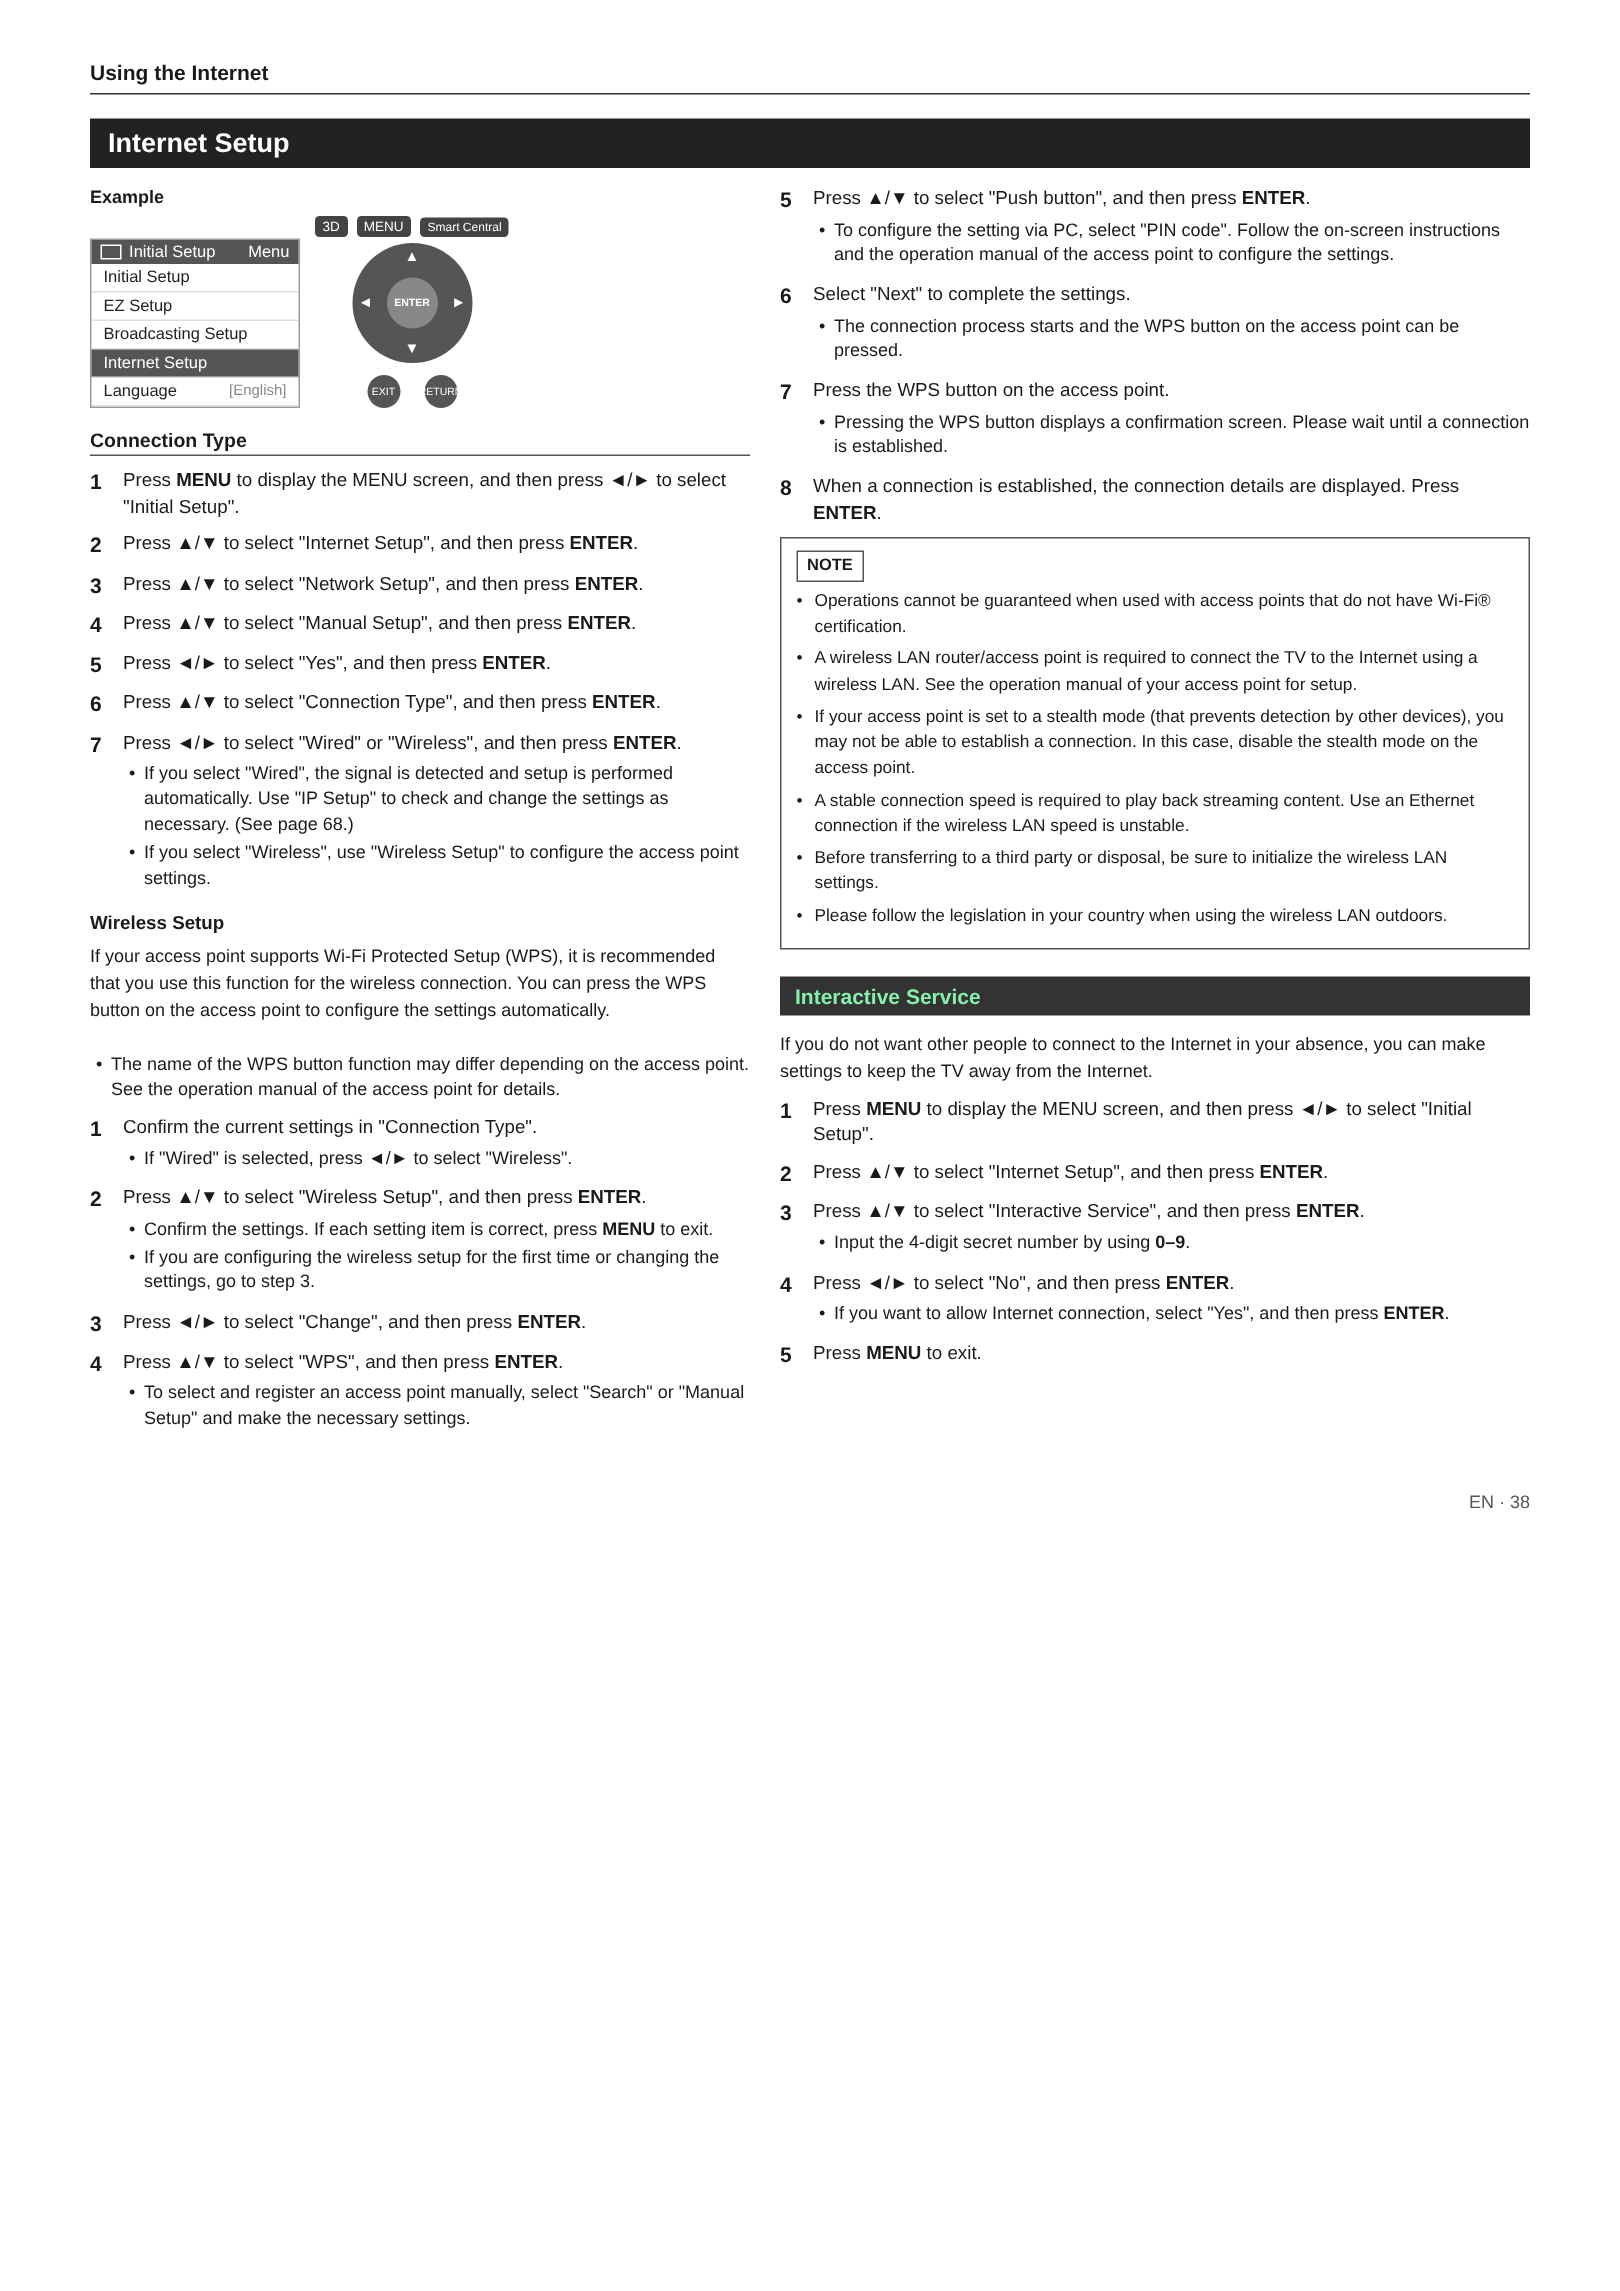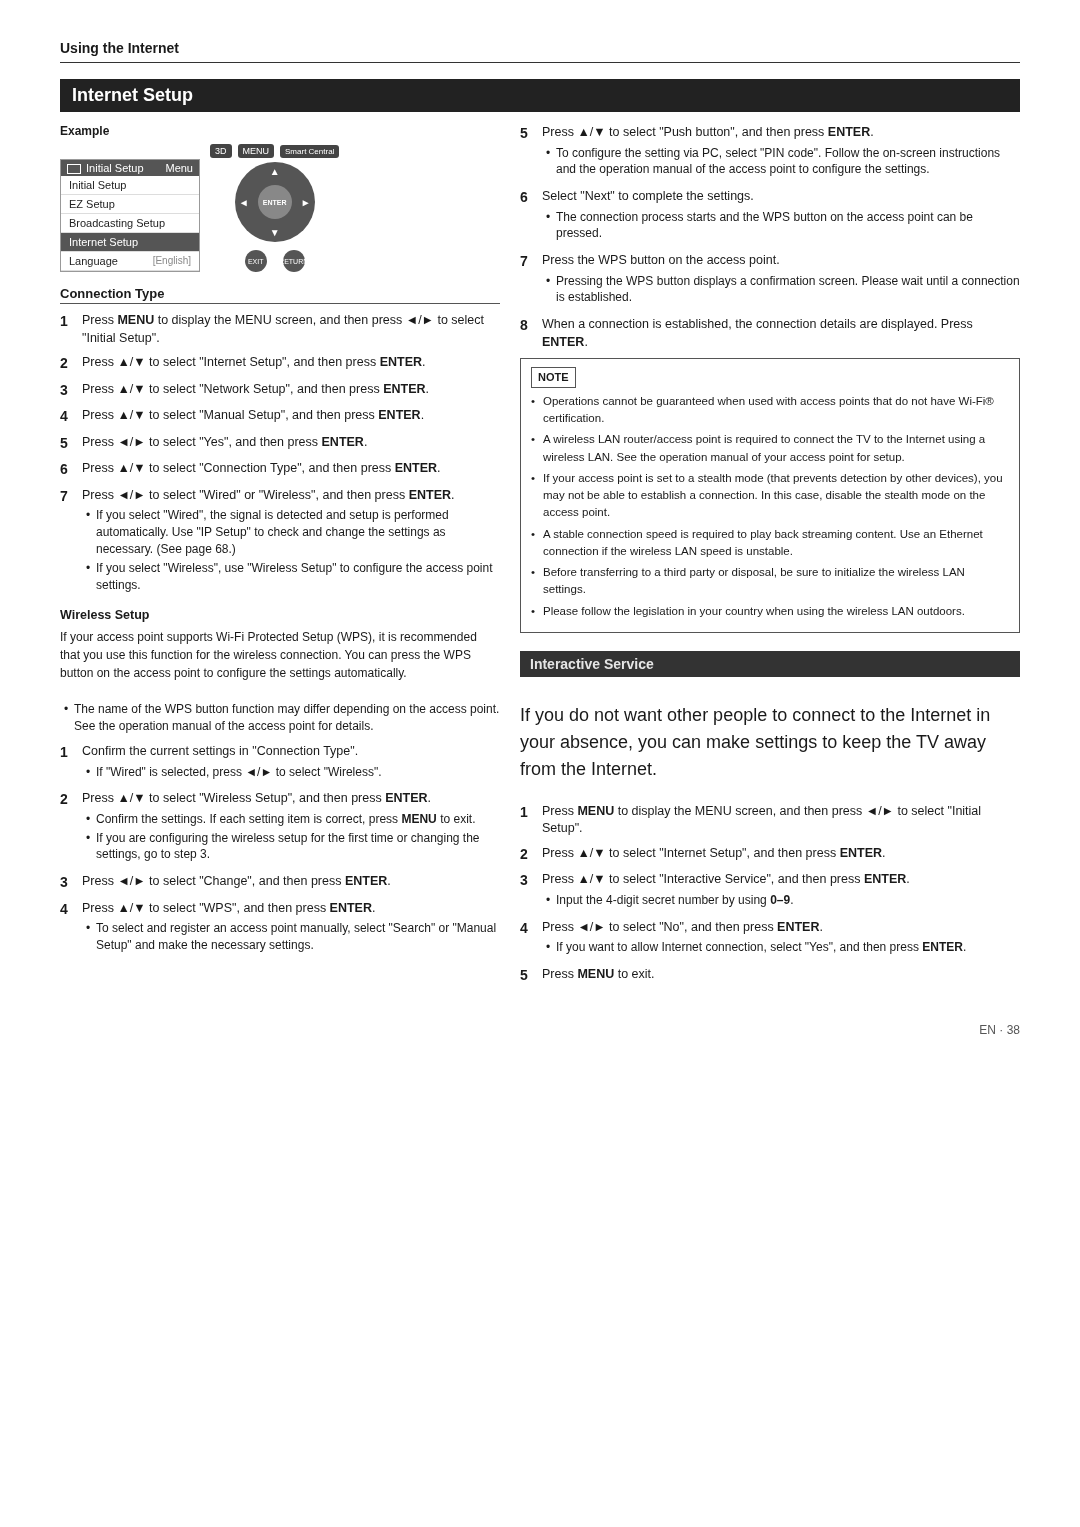--- a/index.html
+++ b/index.html
@@ -240,32 +240,32 @@
     }
 
     .wireless-setup-intro {
       font-size: 12px;
       line-height: 1.5;
       margin-bottom: 19px;
     }
 
     .interactive-section-bar {
       background: #333;
-      color: #e5e5e5;
+      color: #86efac;
       font-size: 14px;
       font-weight: bold;
       padding: 5px 10px;
       margin-top: 18px;
-      margin-bottom: 25px;
+      margin-bottom: 10px;
     }
 
     .interactive-intro {
-      font-size: 18px;
+      font-size: 12px;
       line-height: 1.5;
-      margin-bottom: 20px;
+      margin-bottom: 8px;
     }
 
     .note-box {
       border: 1px solid #555;
       padding: 8px 10px;
       margin-bottom: 12px;
       font-size: 11.5px;
       line-height: 1.5;
     }
 

